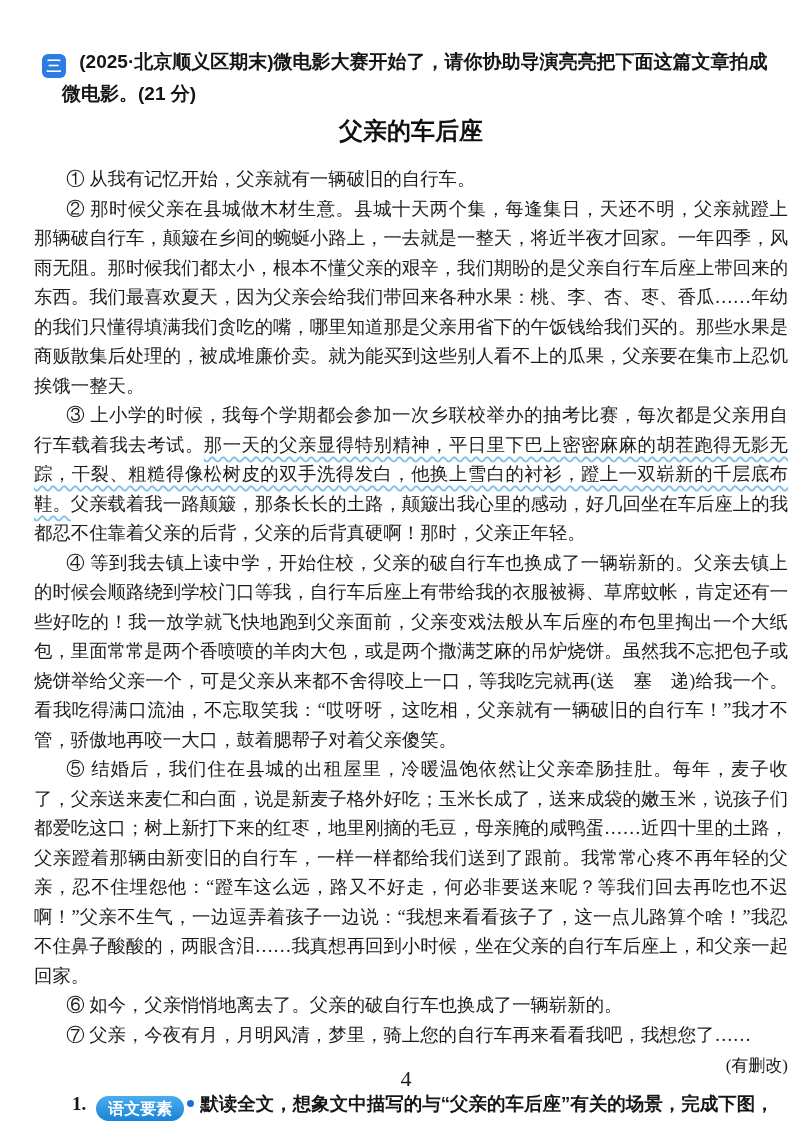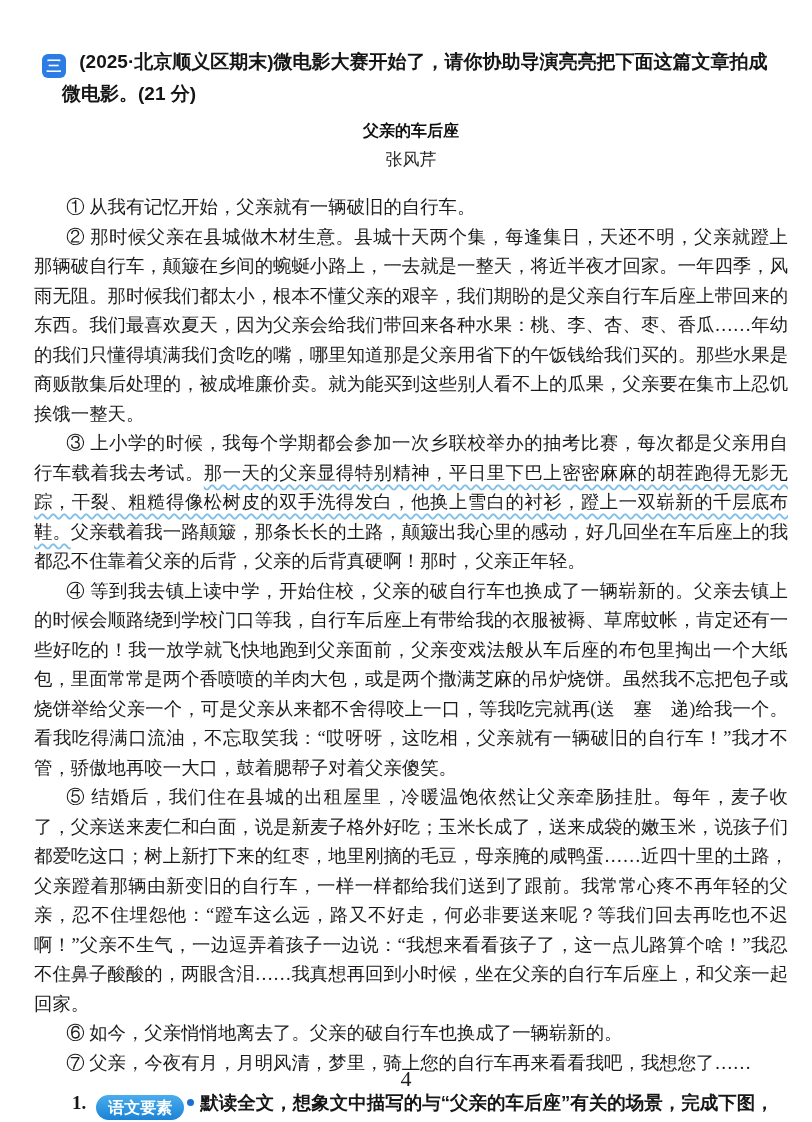--- a/index.html
+++ b/index.html
@@ -35,21 +35,21 @@
     text-indent:0;
     margin-right:8px;
     vertical-align:-3px;
   }
   
   .article{margin:8px 24px 0 34px;}
   .article-title{
     margin:4px 0 0 0;
     text-align:center;
     font-family:"Liberation Sans","DejaVu Sans",sans-serif;
-    font-size:16px;
+    font-size:24px;
     font-weight:700;
     line-height:28px;
     color:#101010;
   }
   .article-author{
     text-align:center;
     font-size:17px;
     line-height:26px;
     margin-top:2px;
     color:#242424;
@@ -136,37 +136,37 @@
 
 <div class="page">
 
   <div class="exercise-header">
     <span class="num-badge">三</span>
     <span>(2025·北京顺义区期末)微电影大赛开始了，请你协助导演亮亮把下面这篇文章拍成微电影。(21 分)</span>
   </div>
 
   <div class="article">
     <h2 class="article-title">父亲的车后座</h2>
-    <div class="article-author">张风芹</div>
 
     <p class="para"><span>① 从我有记忆开始，父亲就有一辆破旧的自行车。</span></p>
 
     <p class="para"><span>② 那时候父亲在县城做木材生意。县城十天两个集，每逢集日，天还不明，父亲就蹬上那辆破自行车，颠簸在乡间的蜿蜒小路上，一去就是一整天，将近半夜才回家。一年四季，风雨无阻。那时候我们都太小，根本不懂父亲的艰辛，我们期盼的是父亲自行车后座上带回来的东西。我们最喜欢夏天，因为父亲会给我们带回来各种水果：桃、李、杏、枣、香瓜……年幼的我们只懂得填满我们贪吃的嘴，哪里知道那是父亲用省下的午饭钱给我们买的。那些水果是商贩散集后处理的，被成堆廉价卖。就为能买到这些别人看不上的瓜果，父亲要在集市上忍饥挨饿一整天。</span></p>
 
     <p class="para"><span>③ 上小学的时候，我每个学期都会参加一次乡联校举办的抽考比赛，每次都是父亲用自行车载着我去考试。</span><span class="u-wavy">那一天的父亲显得特别精神，平日里下巴上密密麻麻的胡茬跑得无影无踪，干裂、粗糙得像松树皮的双手洗得发白，他换上雪白的衬衫，蹬上一双崭新的千层底布鞋。</span><span>父亲载着我一路颠簸，那条长长的土路，颠簸出我心里的感动，好几回坐在车后座上的我都忍不住靠着父亲的后背，父亲的后背真硬啊！那时，父亲正年轻。</span></p>
 
     <p class="para"><span>④ 等到我去镇上读中学，开始住校，父亲的破自行车也换成了一辆崭新的。父亲去镇上的时候会顺路绕到学校门口等我，自行车后座上有带给我的衣服被褥、草席蚊帐，肯定还有一些好吃的！我一放学就飞快地跑到父亲面前，父亲变戏法般从车后座的布包里掏出一个大纸包，里面常常是两个香喷喷的羊肉大包，或是两个撒满芝麻的吊炉烧饼。</span><span class="u-line">虽然我不忘把包子或烧饼举给父亲一个，可是父亲从来都不舍得咬上一口，等我吃完就再(送　塞　递)给我一个。</span><span>看我吃得满口流油，不忘取笑我：“哎呀呀，这吃相，父亲就有一辆破旧的自行车！”我才不管，骄傲地再咬一大口，鼓着腮帮子对着父亲傻笑。</span></p>
 
     <p class="para"><span>⑤ 结婚后，我们住在县城的出租屋里，冷暖温饱依然让父亲牵肠挂肚。每年，麦子收了，父亲送来麦仁和白面，说是新麦子格外好吃；玉米长成了，送来成袋的嫩玉米，说孩子们都爱吃这口；树上新打下来的红枣，地里刚摘的毛豆，母亲腌的咸鸭蛋……近四十里的土路，父亲蹬着那辆由新变旧的自行车，一样一样都给我们送到了跟前。我常常心疼不再年轻的父亲，忍不住埋怨他：“蹬车这么远，路又不好走，何必非要送来呢？等我们回去再吃也不迟啊！”父亲不生气，一边逗弄着孩子一边说：“我想来看看孩子了，这一点儿路算个啥！”我忍不住鼻子酸酸的，两眼含泪……我真想再回到小时候，坐在父亲的自行车后座上，和父亲一起回家。</span></p>
 
     <p class="para"><span>⑥ 如今，父亲悄悄地离去了。父亲的破自行车也换成了一辆崭新的。</span></p>
 
     <p class="para"><span>⑦ 父亲，今夜有月，月明风清，梦里，骑上您的自行车再来看看我吧，我想您了……</span></p>
   </div>
 
+  <div class="attribution">(有删改)</div>
 
   <div class="question">
     <span class="q-num">1.</span><span class="pill"><span>语文要素</span></span><span class="pill-dot"></span><span>默读全文，想象文中描写的与“父亲的车后座”有关的场景，完成下图，以帮助导演梳理出清晰的“拍摄思路”。(8 分)</span>
   </div>
 
   <div class="page-number">4</div>
 
 </div>
 
 </body></html>

